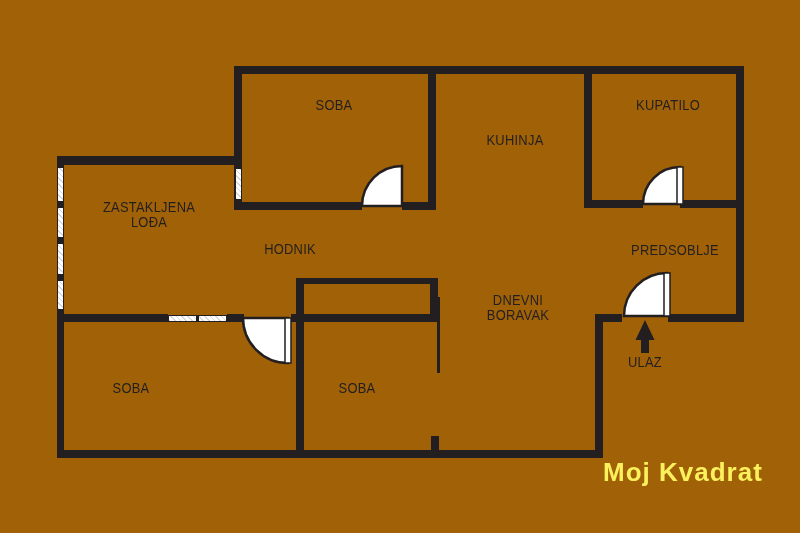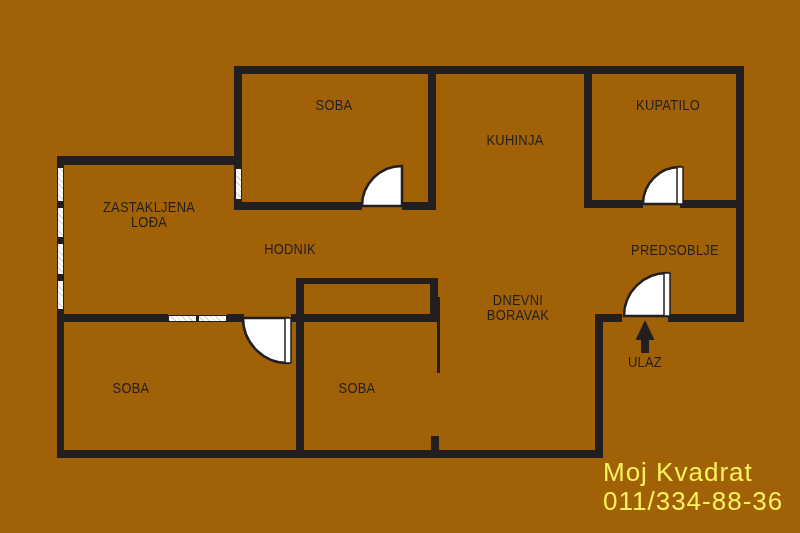--- a/index.html
+++ b/index.html
@@ -29,21 +29,21 @@
     line-height:15px;
     transform:translate(-50%,-50%) scaleX(0.86);
   }
   .room-label span{display:block;}
   #doors-overlay{position:absolute;left:0;top:0;width:800px;height:533px;}
   .watermark{
     position:absolute;
     left:603px;top:458px;
     color:#fbf15d;
     font-size:26px;
-    font-weight:normal;
+    font-weight:bold;
     line-height:29px;
     letter-spacing:1px;
     white-space:nowrap;
   }
   .watermark span{display:block;}
 </style>
 </head>
 <body>
 
 <div id="plan">
@@ -134,16 +134,15 @@
   <div class="room-label" style="left:357px;top:387px;">
     <span>SOBA</span>
   </div>
 
   <div class="room-label" style="left:645px;top:361px;">
     <span>ULAZ</span>
   </div>
 
   <div class="watermark">
     <span>Moj Kvadrat</span>
-    <span>011/334-88-36</span>
   </div>
 
 </div>
 
 </body></html>

